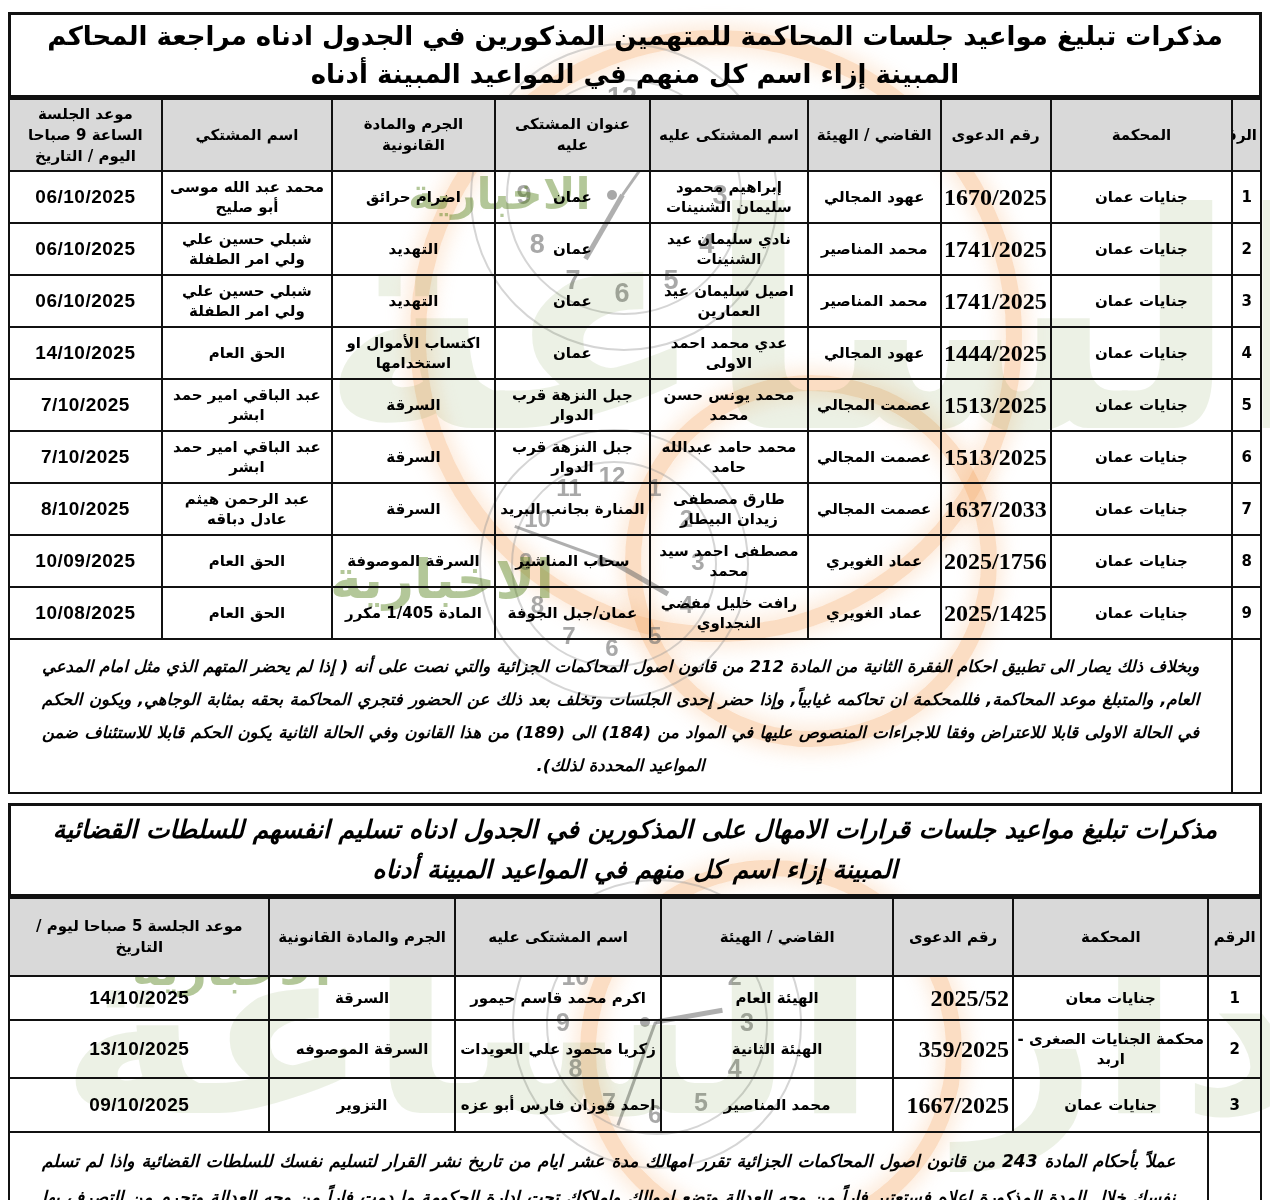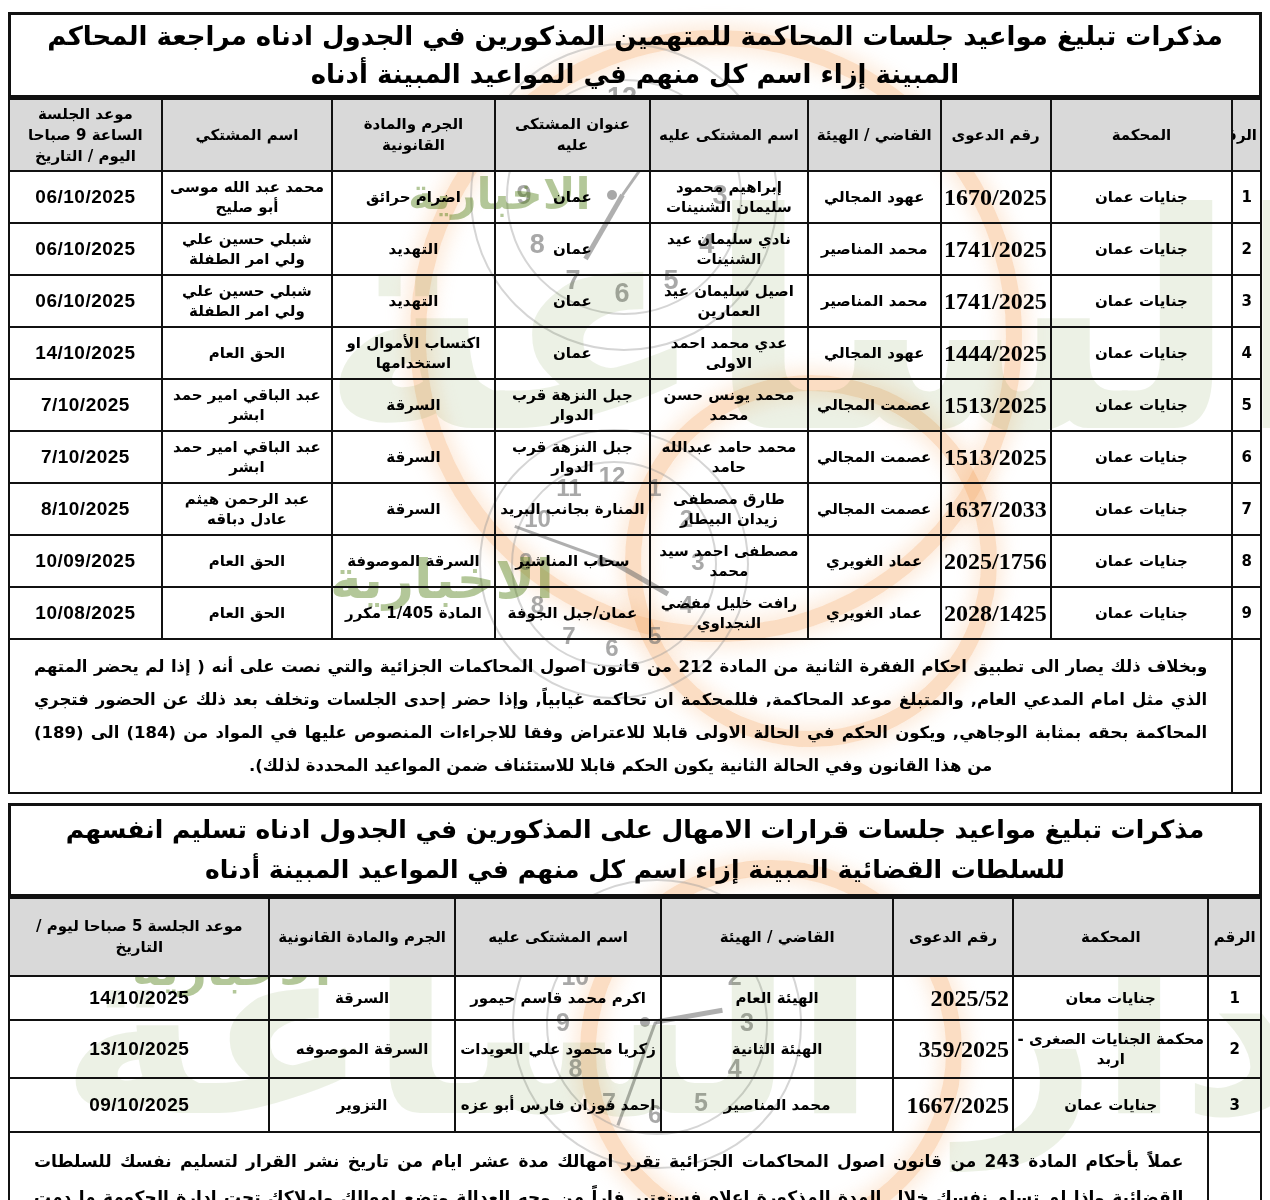--- a/index.html
+++ b/index.html
@@ -15,21 +15,21 @@
   
   .title-box{
     border:3px solid #111;
     background:transparent;
     text-align:center;
     font-weight:700;
     font-size:26px;
     line-height:38px;
     padding:2px 6px;
   }
-  .title-box.second{font-size:25px;line-height:40px;padding:4px 10px;}
+  .title-box.second{font-size:25px;line-height:40px;padding:4px 10px;font-style:italic;}
   
   table{
     width:100%;
     border-collapse:collapse;
     table-layout:fixed;
     border:2px solid #111;
   }
   th,td{
     border:2px solid #111;
     text-align:center;
@@ -55,22 +55,23 @@
   #t1 thead tr{height:72px;}
   #t2 thead tr{height:78px;}
   #t2 tbody tr.r1{height:44px;}
   #t2 tbody tr.r2{height:58px;}
   #t2 tbody tr.r3{height:54px;}
   td.note{
     text-align:justify;
     text-align-last:center;
     font-size:16.5px;
     line-height:33px;
-    padding:10px 24px;
-    font-weight:700;
+    padding:10px 32px;
+    font-weight:700;
+    font-style:italic;
   }
   #t1 td.note{height:82px;}
   #t2 td.note{height:100px;line-height:36px;font-size:17px;}
   .gap{height:9px;}
   
   #wm{position:absolute;inset:0;z-index:1;pointer-events:none;overflow:hidden;}
   .wm-ring{
     position:absolute;border-radius:50%;
     border:16px solid rgba(245,166,97,0.38);
     box-shadow:0 0 18px 6px rgba(250,210,175,0.45), inset 0 0 18px 6px rgba(250,210,175,0.45);
@@ -286,21 +287,21 @@
           <td>عماد الغويري</td>
           <td>مصطفى احمد سيد محمد</td>
           <td>سحاب المناشير</td>
           <td>السرقة الموصوفة</td>
           <td>الحق العام</td>
           <td class="date">10/09/2025</td>
         </tr>
         <tr>
           <td>9</td>
           <td>جنايات عمان</td>
-          <td class="caseno">2028/1425</td>
+          <td class="caseno">2025/1425</td>
           <td>عماد الغويري</td>
           <td>رافت خليل مفضي النجداوي</td>
           <td>عمان/جبل الجوفة</td>
           <td>المادة 1/405 مكرر</td>
           <td>الحق العام</td>
           <td class="date">10/08/2025</td>
         </tr>
       </tbody>
     <tbody>
       <tr>

